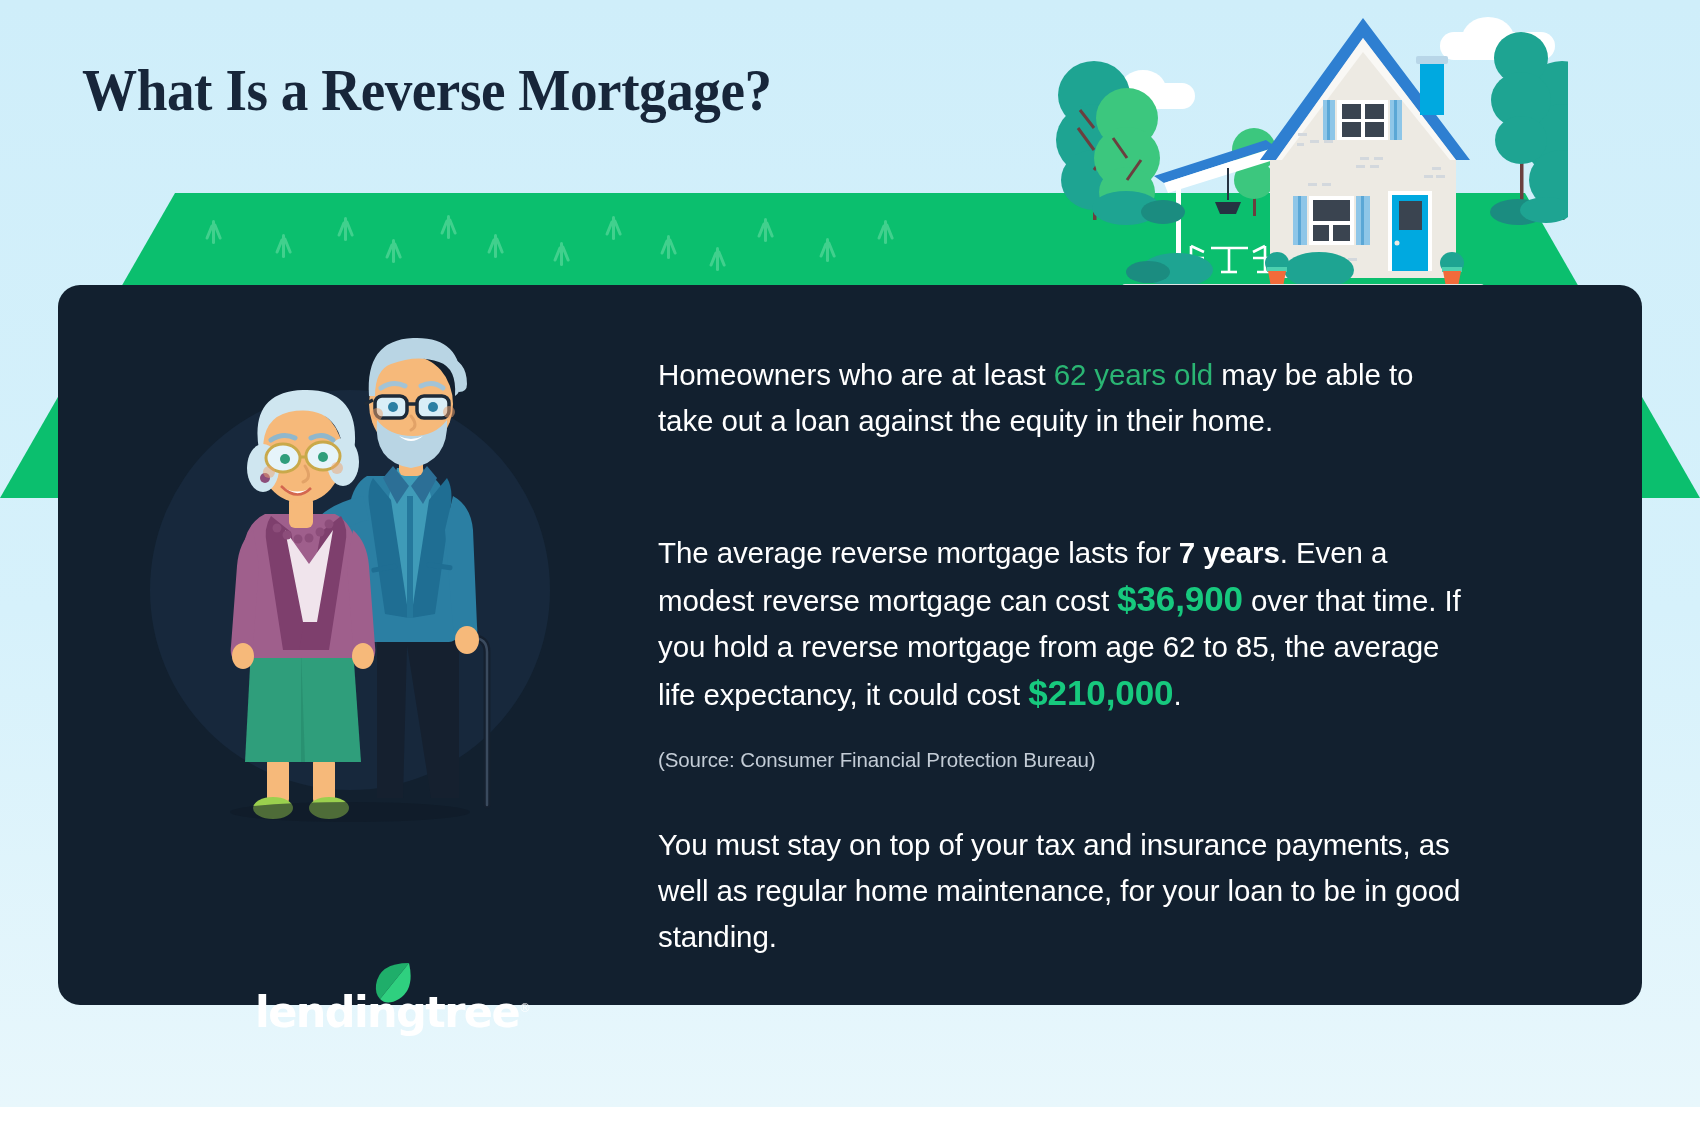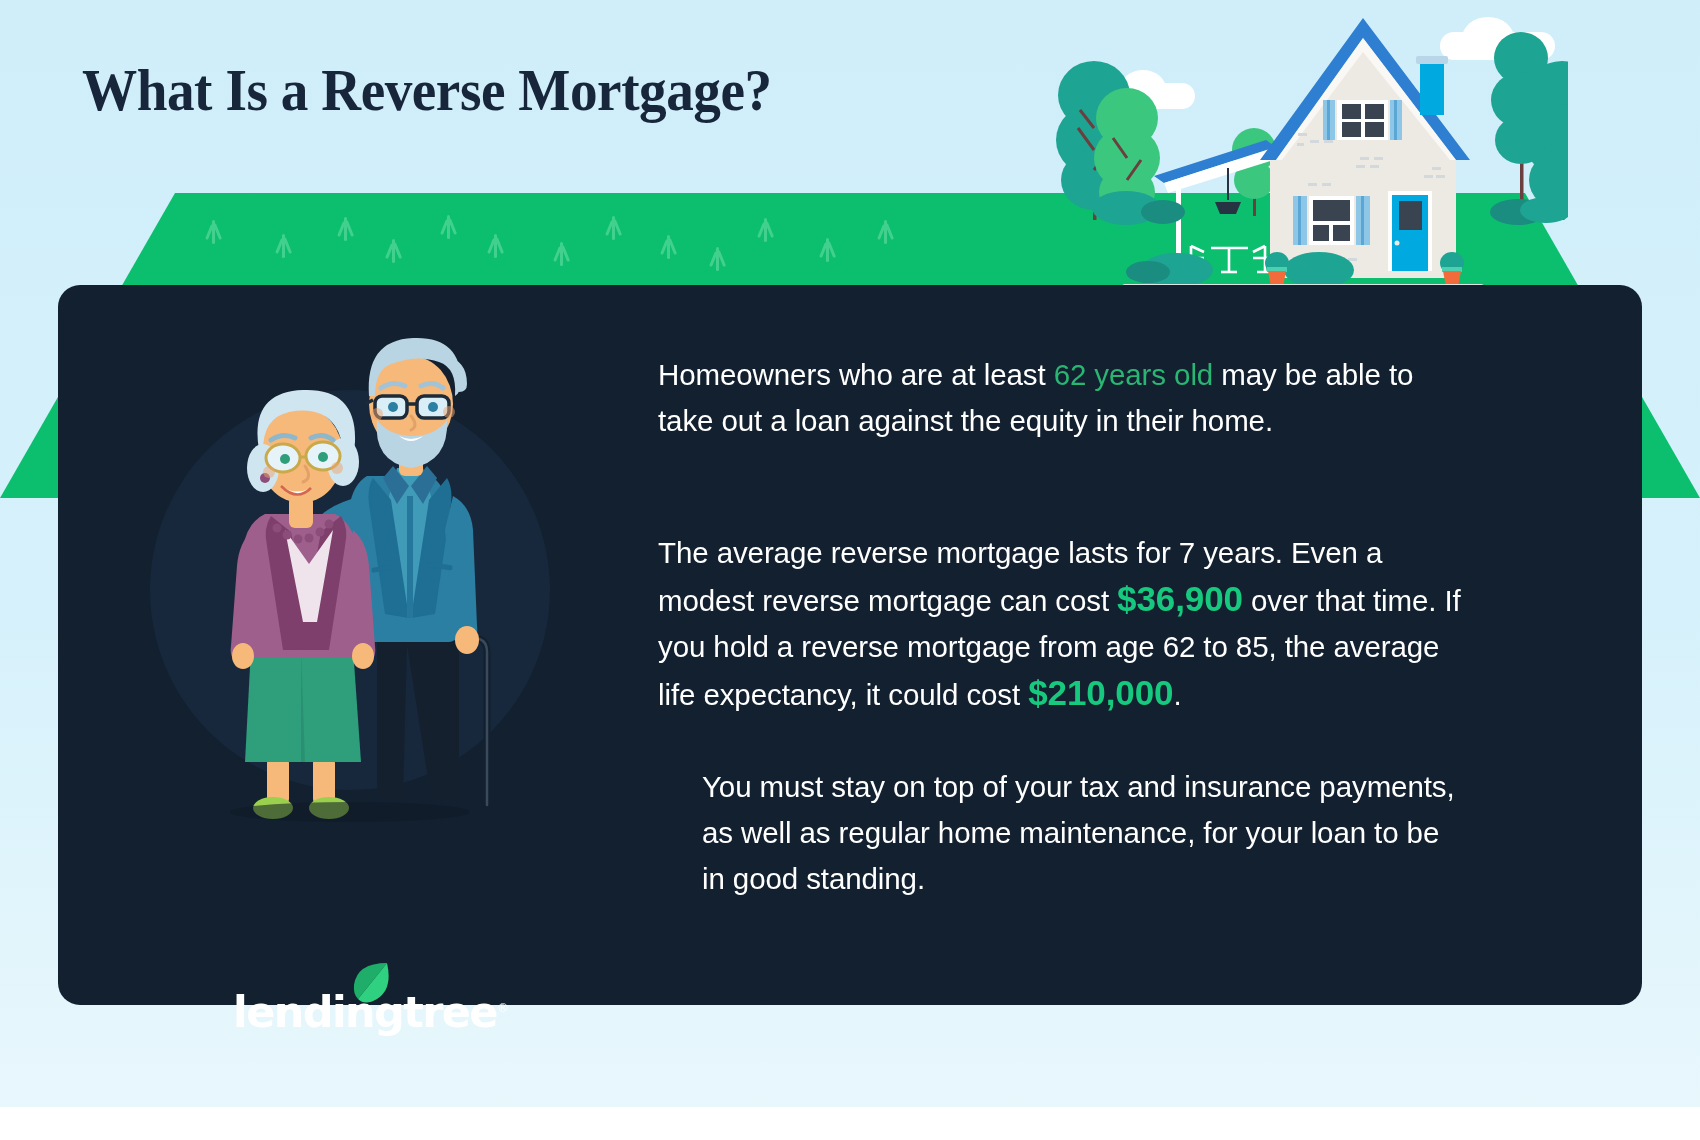--- a/index.html
+++ b/index.html
@@ -63,32 +63,32 @@
   }
 
   
   .copy{
     position:absolute; left:658px; top:312px; width:810px;
     color:#ffffff;
   }
   .para{ font-size:29.5px; line-height:46px; font-weight:400; letter-spacing:-0.1px;margin-top:40px; }
   .p-gap{ height:46px; }
   .hl-green{ color:#2ab573; }
-  .b-white{ font-weight:400; color:#ffffff; }
+  .b-white{ font-weight:700; color:#ffffff; }
   .money{ color:#17c97e; font-weight:700; font-size:35px; }
   .source{
     font-size:20.5px; color:#c3ccd6; line-height:32px;
     margin-top:26px; letter-spacing:-0.1px;
   }
-  .last{ margin-top:46px;margin-left:44px; }
+  .last{ margin-top:46px; }
 
   
   .logo{
     position:absolute; left:233px; top:962px; width:320px; height:72px;
-    display:flex; align-items:flex-end;
+    display:flex; align-items:flex-end;justify-content:center;
   }
   .logo-word{
     font-size:43px; font-weight:700; color:#ffffff;
     letter-spacing:-1.6px; font-family:"DejaVu Sans", sans-serif;
     position:relative; line-height:1;
   }
   .logo-reg{
     font-size:12px; color:#ffffff; vertical-align:super;
     font-weight:400; letter-spacing:0;
   }
@@ -424,20 +424,21 @@
     <p class="para">
       <span>Homeowners who are at least </span><span class="hl-green">62 years old</span><span> may be able to take out a loan against the equity in their home.</span>
     </p>
 
     <div class="p-gap"></div>
 
     <p class="para">
       <span>The average reverse mortgage lasts for </span><span class="b-white">7 years</span><span>. Even a modest reverse mortgage can cost </span><span class="money">$36,900</span><span> over that time. If you hold a reverse mortgage from age 62 to 85, the average life expectancy, it could cost </span><span class="money">$210,000</span><span>.</span>
     </p>
 
+    <p class="source">(Source: Consumer Financial Protection Bureau)</p>
 
     <p class="para last">You must stay on top of your tax and insurance payments,  as well as regular home maintenance, for your loan to be in good standing.</p>
   </div>
 
   <div class="logo">
     <span class="logo-word">
       <span>lendingtree</span><span class="logo-reg">®</span>
       <svg class="leaf" viewBox="0 0 38 42">
         <path d="M36 2 q-30 0 -33 22 q-1 9 4 14 L36 2 Z" fill="#1fae6a"></path>
         <path d="M36 2 q6 26 -10 36 q-12 7 -19 0 L36 2 Z" fill="#2fd07f"></path>

